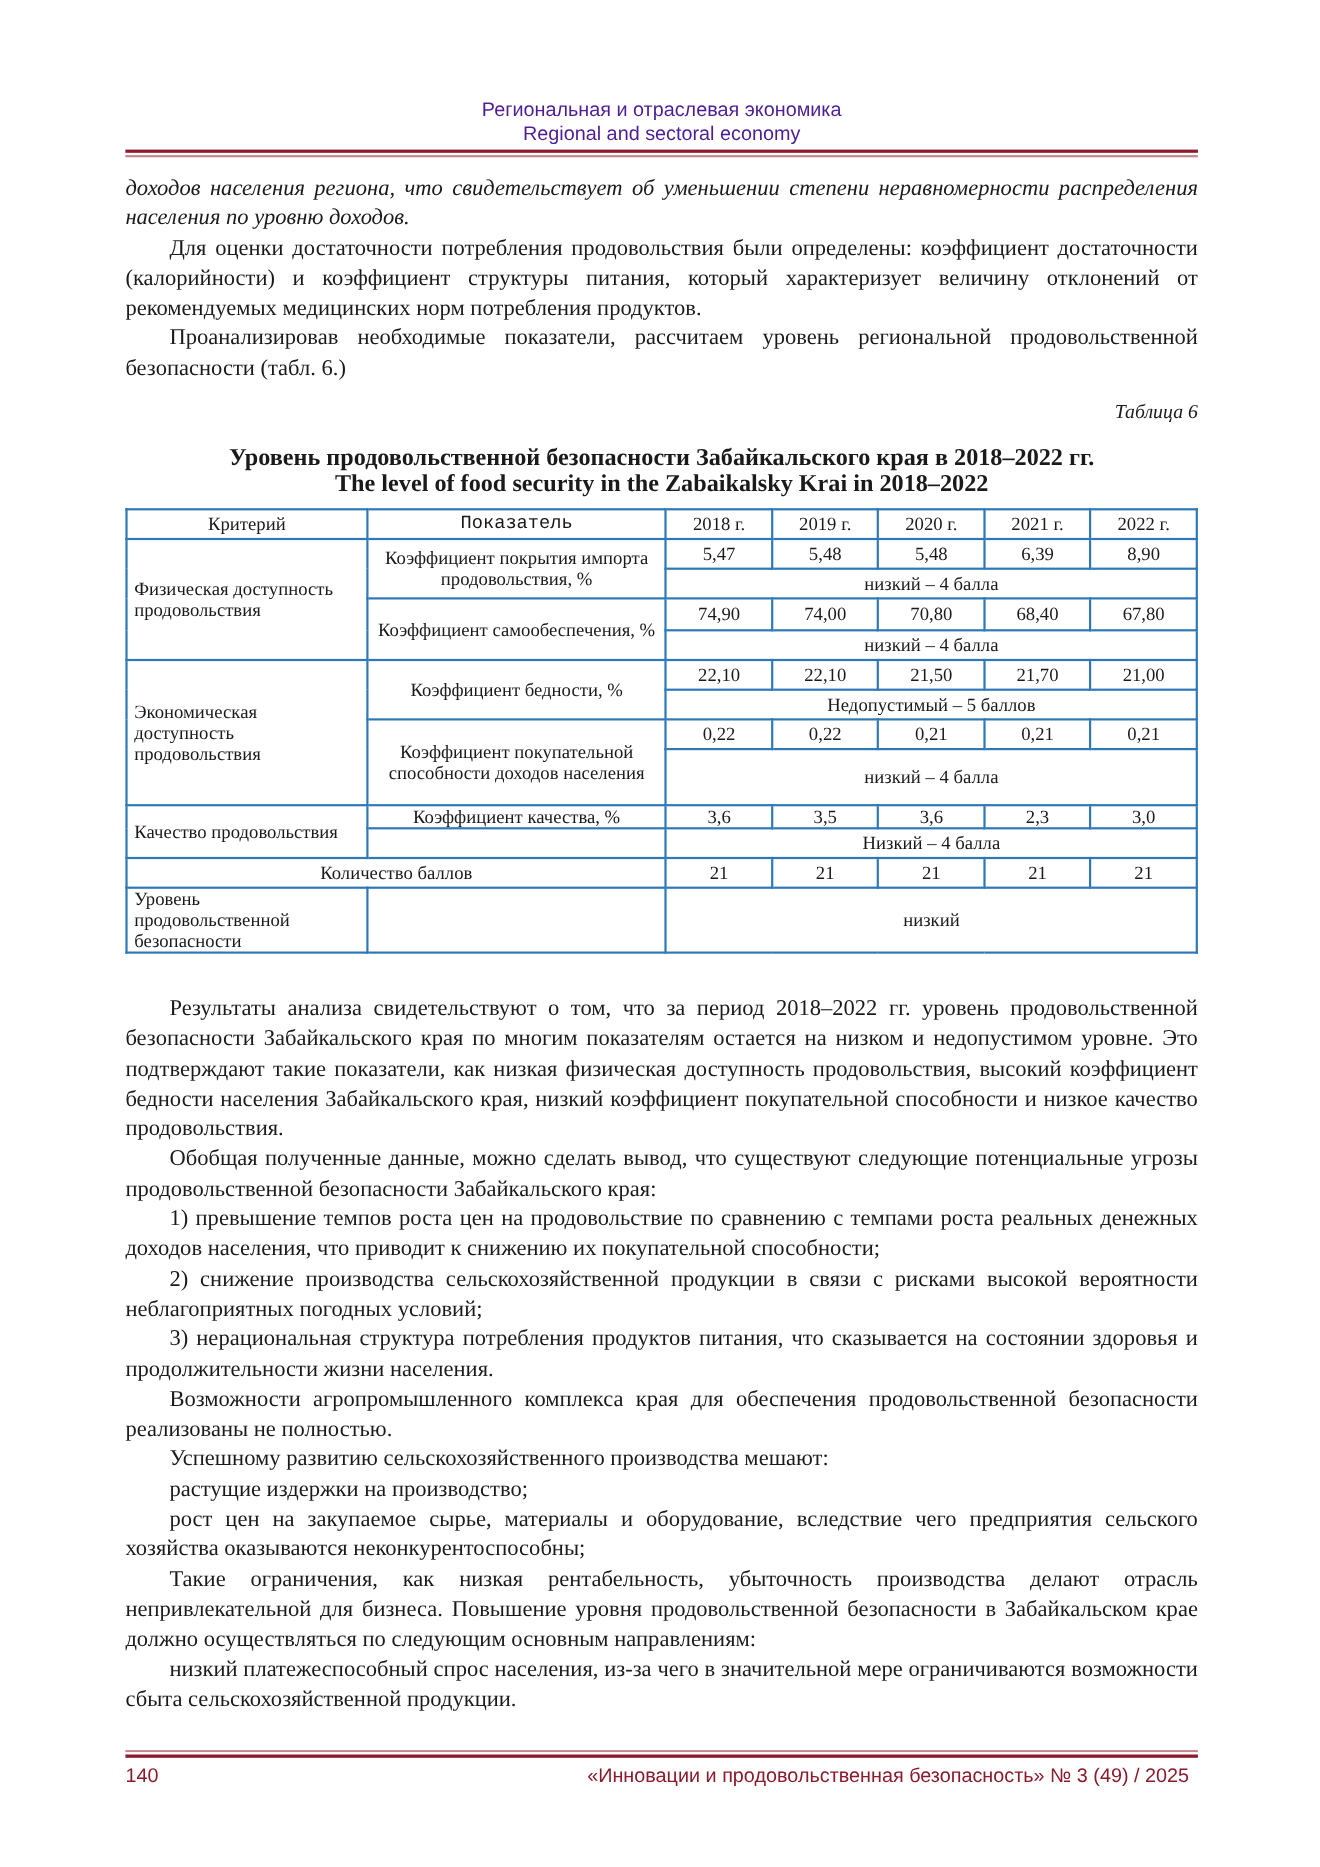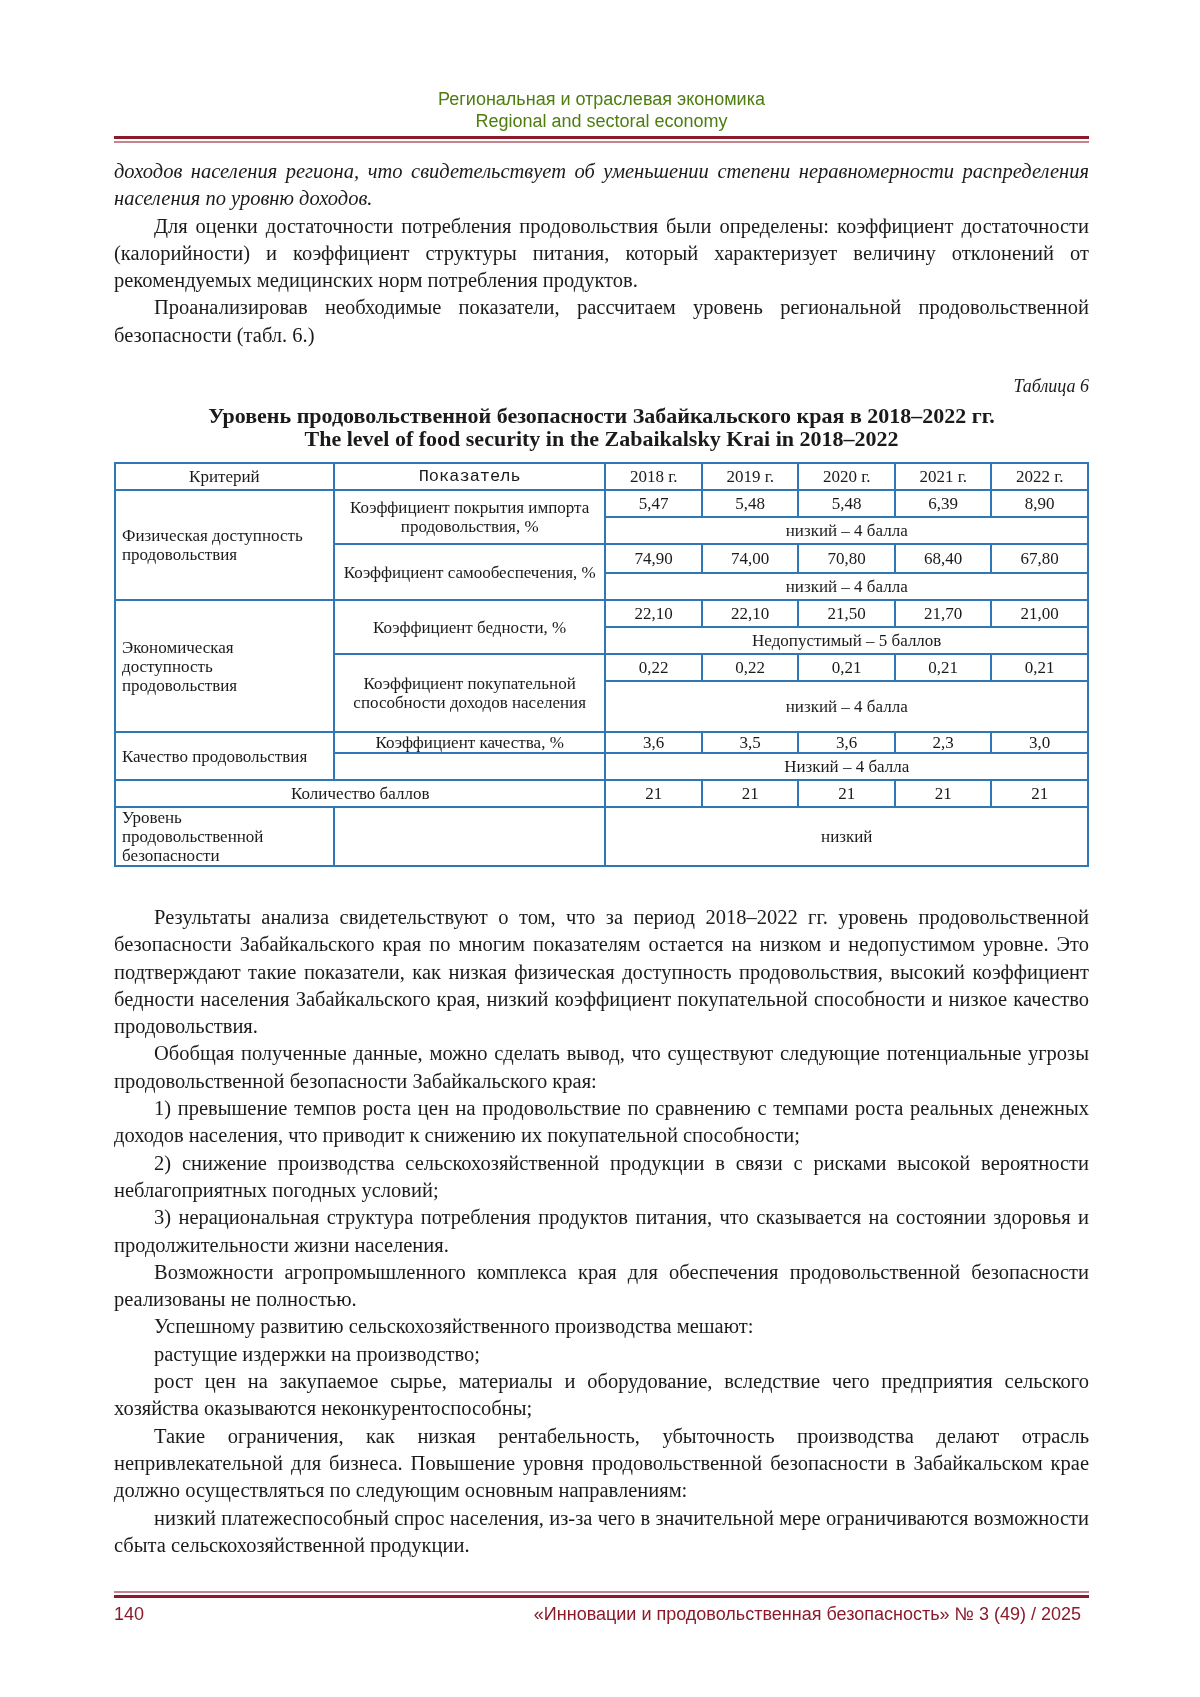--- a/index.html
+++ b/index.html
@@ -2,34 +2,34 @@
 <html><head>
 <meta charset="utf-8">
 <style>
   html, body { margin: 0; padding: 0; background: #ffffff; }
   body { width: 1200px; height: 1697px; position: relative; overflow: hidden;
          font-family: "Liberation Serif", serif; color: #1a1a1a; }
   .page { position: absolute; left: 114px; top: 0; width: 975px; }
 
   
   .run-header { position: absolute; left: 0; top: 88px; width: 975px; text-align: center;
-                font-family: "Liberation Sans", sans-serif; color: #4d7c0f; font-size: 18px; line-height: 22px; }
+                font-family: "Liberation Sans", sans-serif; color: #4c1d95; font-size: 18px; line-height: 22px; }
   .rule-top { position: absolute; left: 0; top: 136px; width: 975px; }
   .rule { width: 100%; }
   .rule .thick { height: 3px; background: #8b1a2b; }
   .rule .gap { height: 2px; background: #ffffff; }
   .rule .thin { height: 2px; background: #c7848f; }
 
   
   .body-text { position: absolute; left: 0; width: 975px; font-size: 20.5px; line-height: 27.3px; text-align: justify; }
   .body-text p { margin: 0; text-indent: 40px; }
   .body-text p.noindent { text-indent: 0; font-style: italic; }
 
   
-  .tcap-num { position: absolute; left: 0; top: 376px; width: 975px; text-align: right; font-style: italic; font-size: 18px; }
+  .tcap-num { position: absolute; left: 0; top: 364px; width: 975px; text-align: right; font-style: italic; font-size: 18px; }
   .tcap-title { position: absolute; left: 0; top: 404px; width: 975px; text-align: center; font-weight: bold; font-size: 22px; line-height: 23px; }
 
   
   .tbl-wrap { position: absolute; left: 0; top: 462px; }
   table.data { border-collapse: collapse; font-size: 17px; line-height: 19px; padding-left: 32px; }
   table.data td { border: 2px solid #2e78b8; padding: 0 6px; text-align: center; vertical-align: middle; }
   table.data td.left { text-align: left; }
   .c-crit { width: 207px; }
   .c-ind { width: 262px; font-family: Liberation Mono, monospace; }
   .c-yr { width: 84px; }

